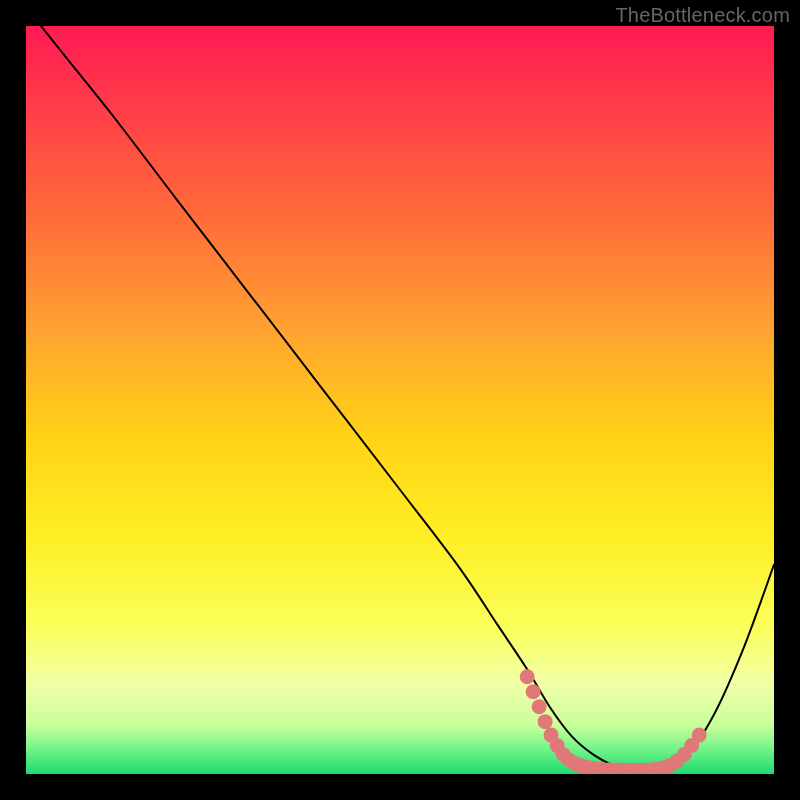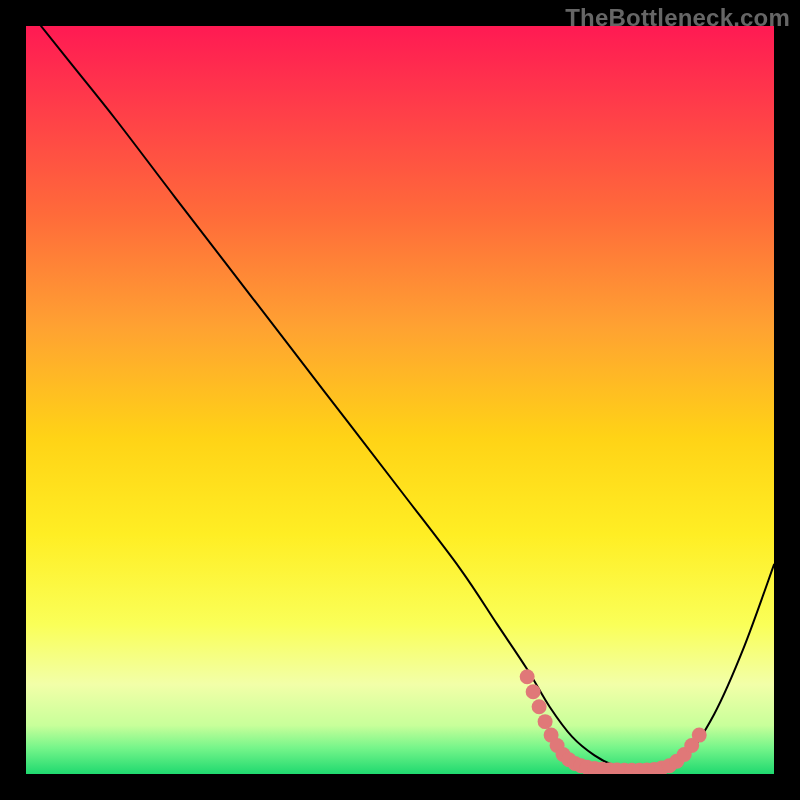--- a/index.html
+++ b/index.html
@@ -15,22 +15,22 @@
     position: relative;
     width: 800px;
     height: 800px;
     background: #000;
   }
   .watermark {
     position: absolute;
     top: 4px;
     right: 10px;
     color: #666666;
-    font-size: 24px;
-    font-weight: bold;
+    font-size: 20px;
+    font-weight: normal;
     letter-spacing: 0.2px;
     z-index: 10;
   }
   .plot {
     position: absolute;
     left: 26px;
     top: 26px;
     width: 748px;
     height: 748px;
   }

